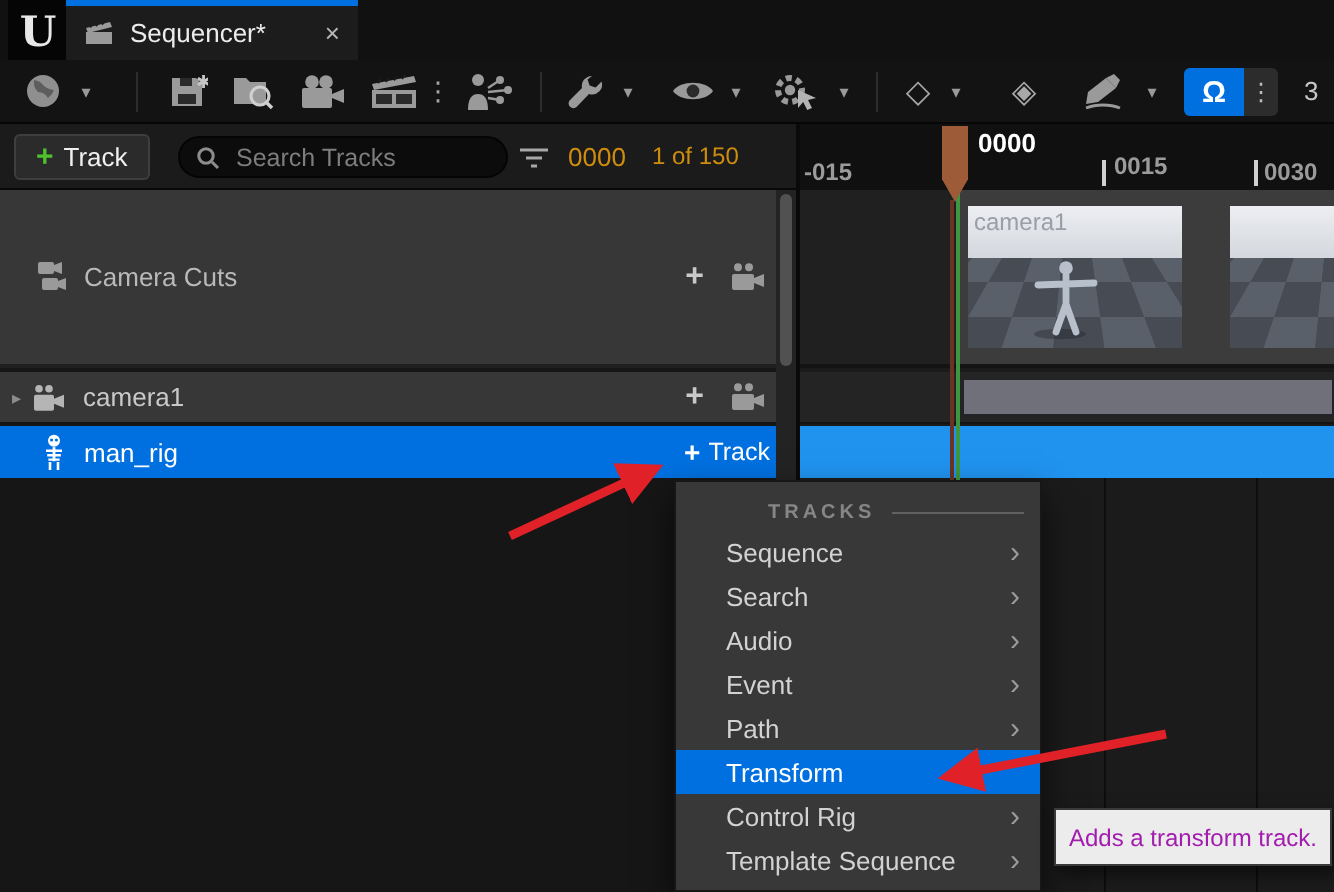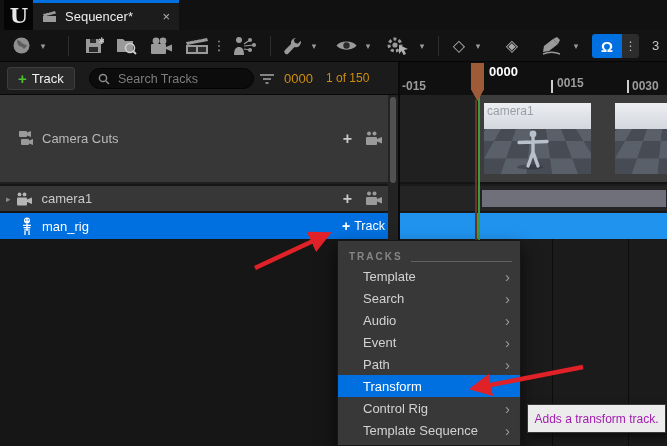--- a/index.html
+++ b/index.html
@@ -84,21 +84,21 @@
   
   .ph-green{position:absolute;left:478px;top:64px;width:2px;height:176px;background:var(--playhead-green);}
   .ph-stem{position:absolute;left:475px;top:100px;width:2px;height:140px;background:#6b3326;}
   .ph-pin{position:absolute;left:471px;top:63px;width:13px;height:38px;background:var(--playhead-pin);
           clip-path:polygon(0 0,100% 0,100% 70%,50% 100%,0 70%);}
   .ph-label{position:absolute;left:489px;top:64px;color:#ffffff;font-size:13px;font-weight:600;}
 
   
   .menu{position:absolute;left:337px;top:240px;width:184px;height:206px;background:#383838;border:1px solid #161616;
         box-sizing:border-box;box-shadow:0 8px 16px rgba(0,0,0,.65);}
-  .menu-header{display:flex;align-items:flex-end;gap:8px;padding:10px 8px 3px 11px;}
+  .menu-header{display:flex;align-items:center;gap:8px;padding:10px 8px 3px 11px;margin-left:35px;}
   .menu-header .txt{color:#868686;font-size:10px;letter-spacing:2px;font-weight:bold;}
   .menu-header .line{flex:1;height:1px;background:#616161;}
   .menu-item{height:22px;display:flex;align-items:center;padding-left:25px;color:#d2d2d2;font-size:13px;box-sizing:border-box;}
   .menu-item .sub{margin-left:auto;margin-right:10px;color:#9c9c9c;font-size:15px;line-height:1;}
   .menu-item.selected{background:var(--accent-blue);color:#ffffff;}
 
   
   .tooltip{position:absolute;left:527px;top:404px;width:139px;height:29px;background:#ececec;border:1px solid #3a3a3a;
            box-sizing:border-box;display:flex;align-items:center;justify-content:center;
            color:#a21caf;font-size:12px;box-shadow:3px 4px 8px rgba(0,0,0,.55);}
@@ -349,21 +349,21 @@
   <div class="ph-stem"></div>
   <div class="ph-pin"></div>
   <div class="ph-label">0000</div>
 
   <div class="menu">
     <div class="menu-header">
       <span class="txt">TRACKS</span>
       <span class="line"></span>
     </div>
     <div class="menu-item">
-      <span>Template</span>
+      <span>Sequence</span>
       <span class="sub">›</span>
     </div>
     <div class="menu-item">
       <span>Search</span>
       <span class="sub">›</span>
     </div>
     <div class="menu-item">
       <span>Audio</span>
       <span class="sub">›</span>
     </div>

